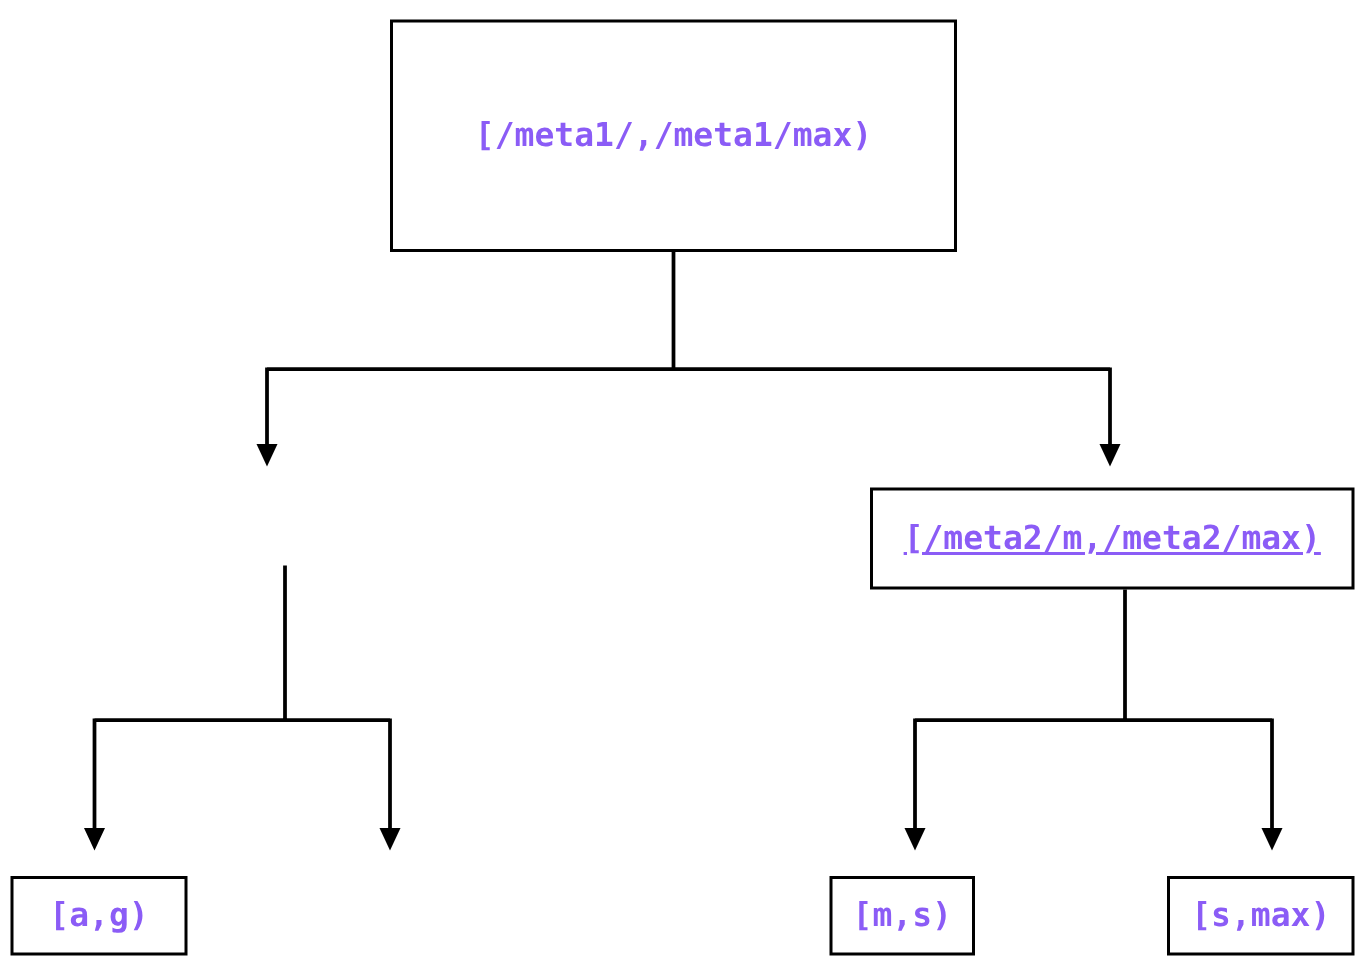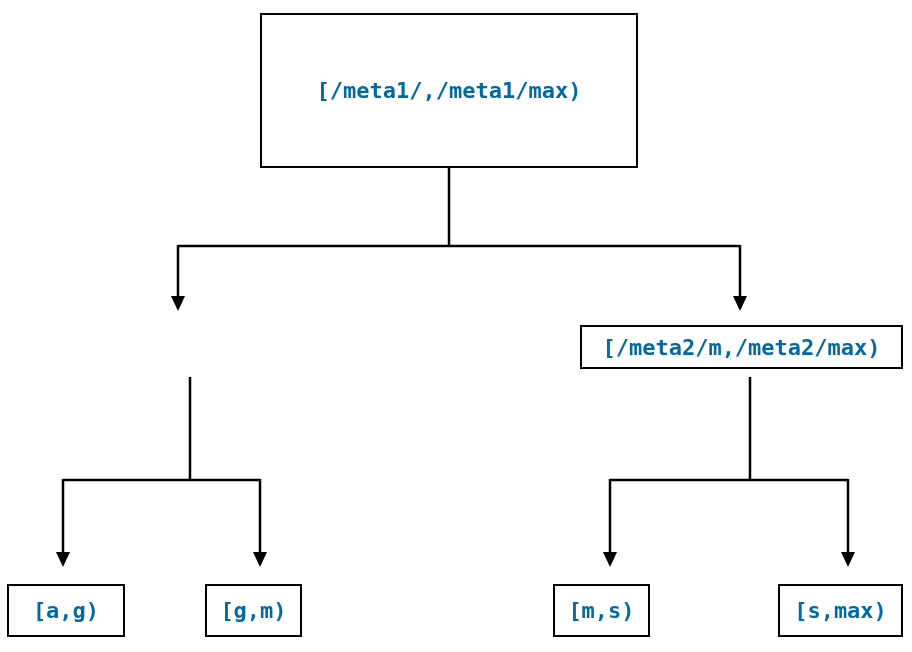--- a/index.html
+++ b/index.html
@@ -33,26 +33,26 @@
   .node {
     position: absolute;
     box-sizing: border-box;
     border: 2.5px solid #000000;
     background: #ffffff;
     display: flex;
     align-items: center;
     justify-content: center;
     font-size: 22px;
     font-weight: bold;
-    color: #0369a1;
+    color: #8b5cf6;
     white-space: nowrap;
   }
   .node-root  { left: 260px; top: 13px;  width: 378px; height: 155px; }
   .node-left  { left: 21px;  top: 325px; width: 324px; height: 52px; }
-  .node-right { left: 580px; top: 325px; width: 323px; height: 44px; }
+  .node-right { left: 580px; top: 325px; width: 323px; height: 68px; text-decoration: underline; }
   .node-leaf-ag   { left: 7px;   top: 584px; width: 118px;  height: 53px; }
   .node-leaf-gm   { left: 205px; top: 584px; width: 97px;  height: 53px; }
   .node-leaf-ms   { left: 553px; top: 584px; width: 97px;  height: 53px; }
   .node-leaf-smax { left: 778px; top: 584px; width: 125px; height: 53px; }
 </style>
 </head>
 <body>
 
 <div class="canvas">
 
@@ -83,23 +83,20 @@
 
 
   <div class="node node-right">
     <span>[/meta2/m,/meta2/max)</span>
   </div>
 
   <div class="node node-leaf-ag">
     <span>[a,g)</span>
   </div>
 
-  <div class="node node-leaf-gm">
-    <span>[g,m)</span>
-  </div>
 
   <div class="node node-leaf-ms">
     <span>[m,s)</span>
   </div>
 
   <div class="node node-leaf-smax">
     <span>[s,max)</span>
   </div>
 
 </div>

